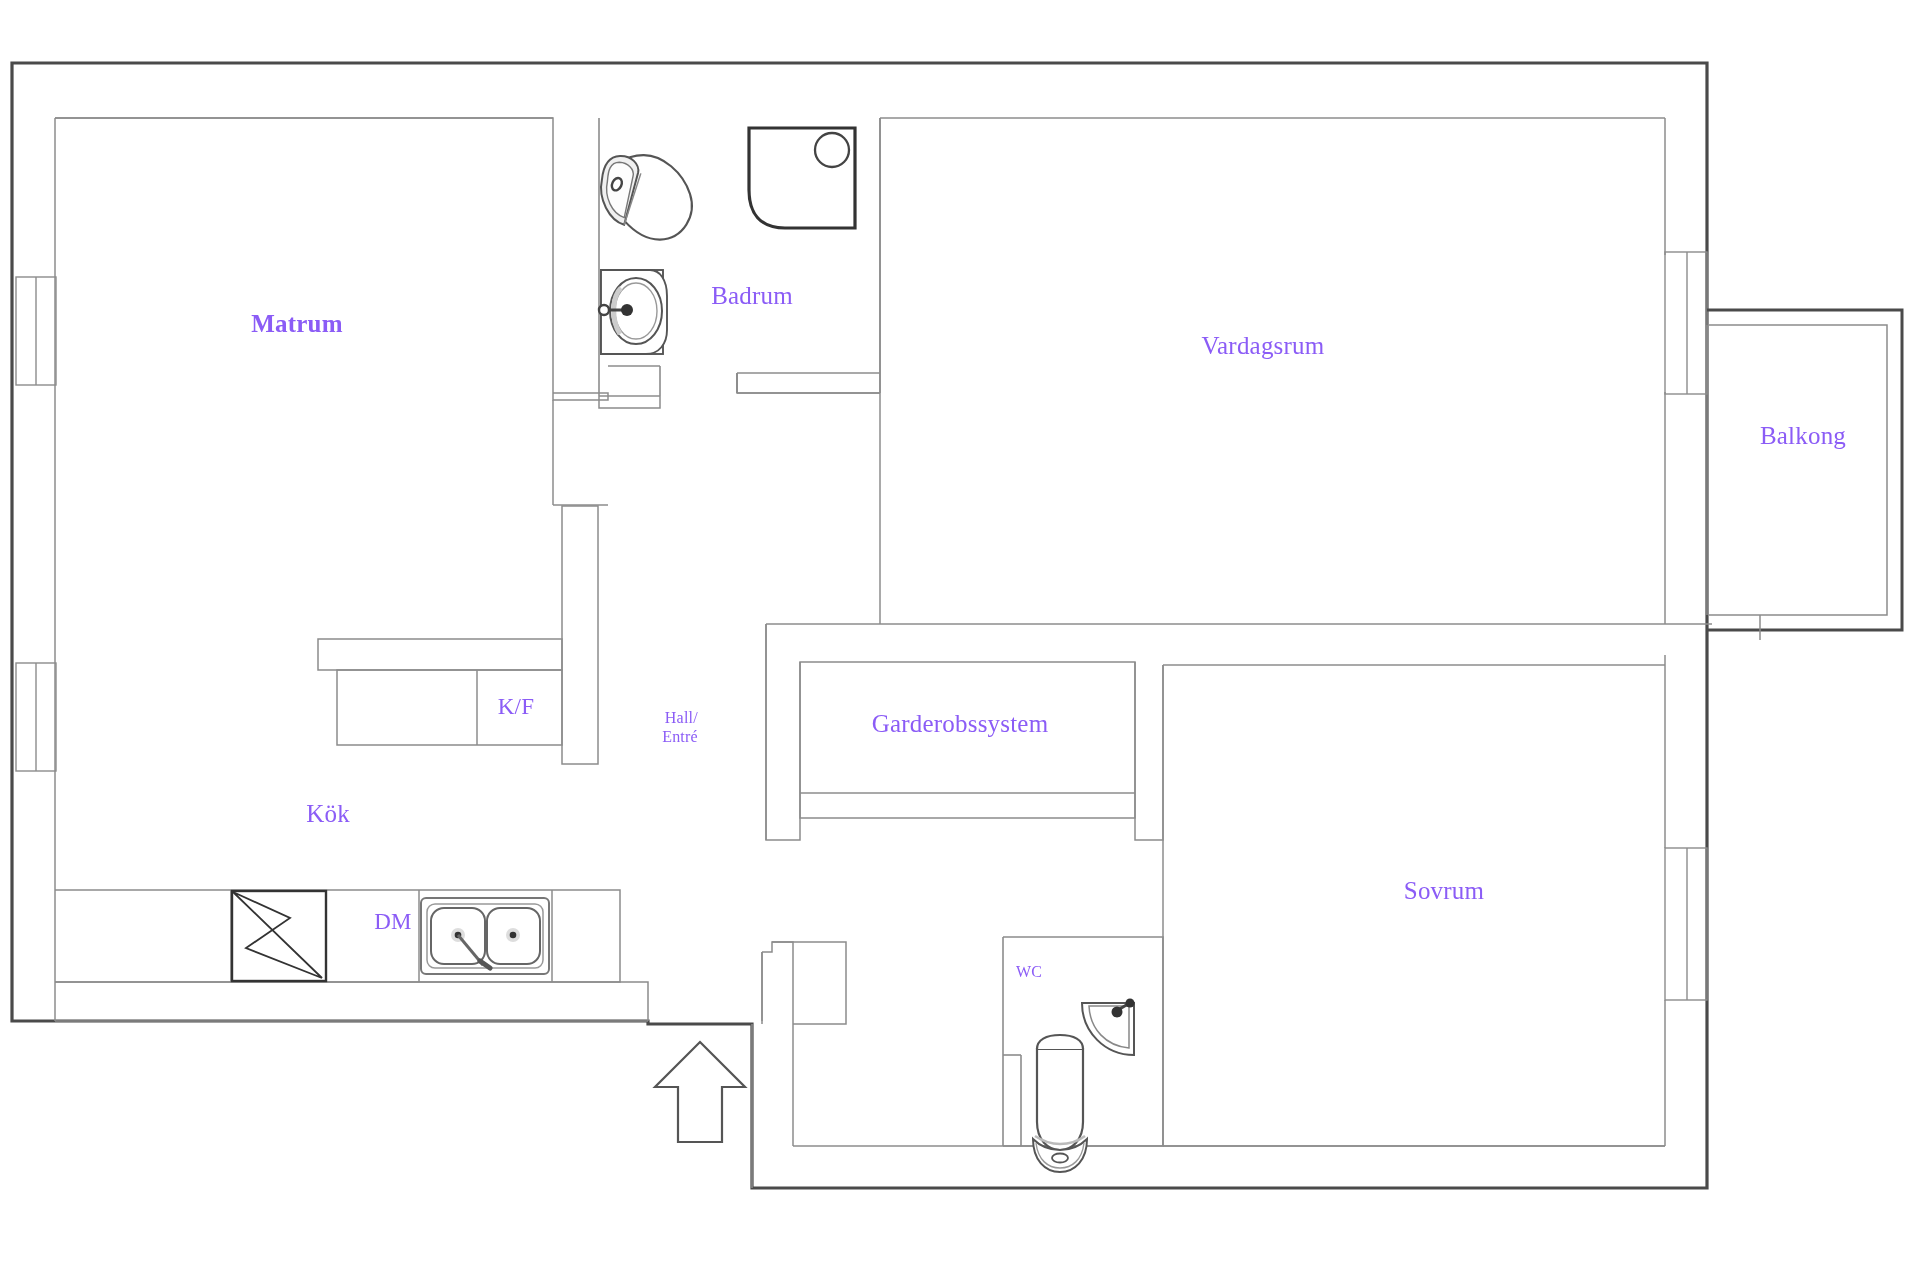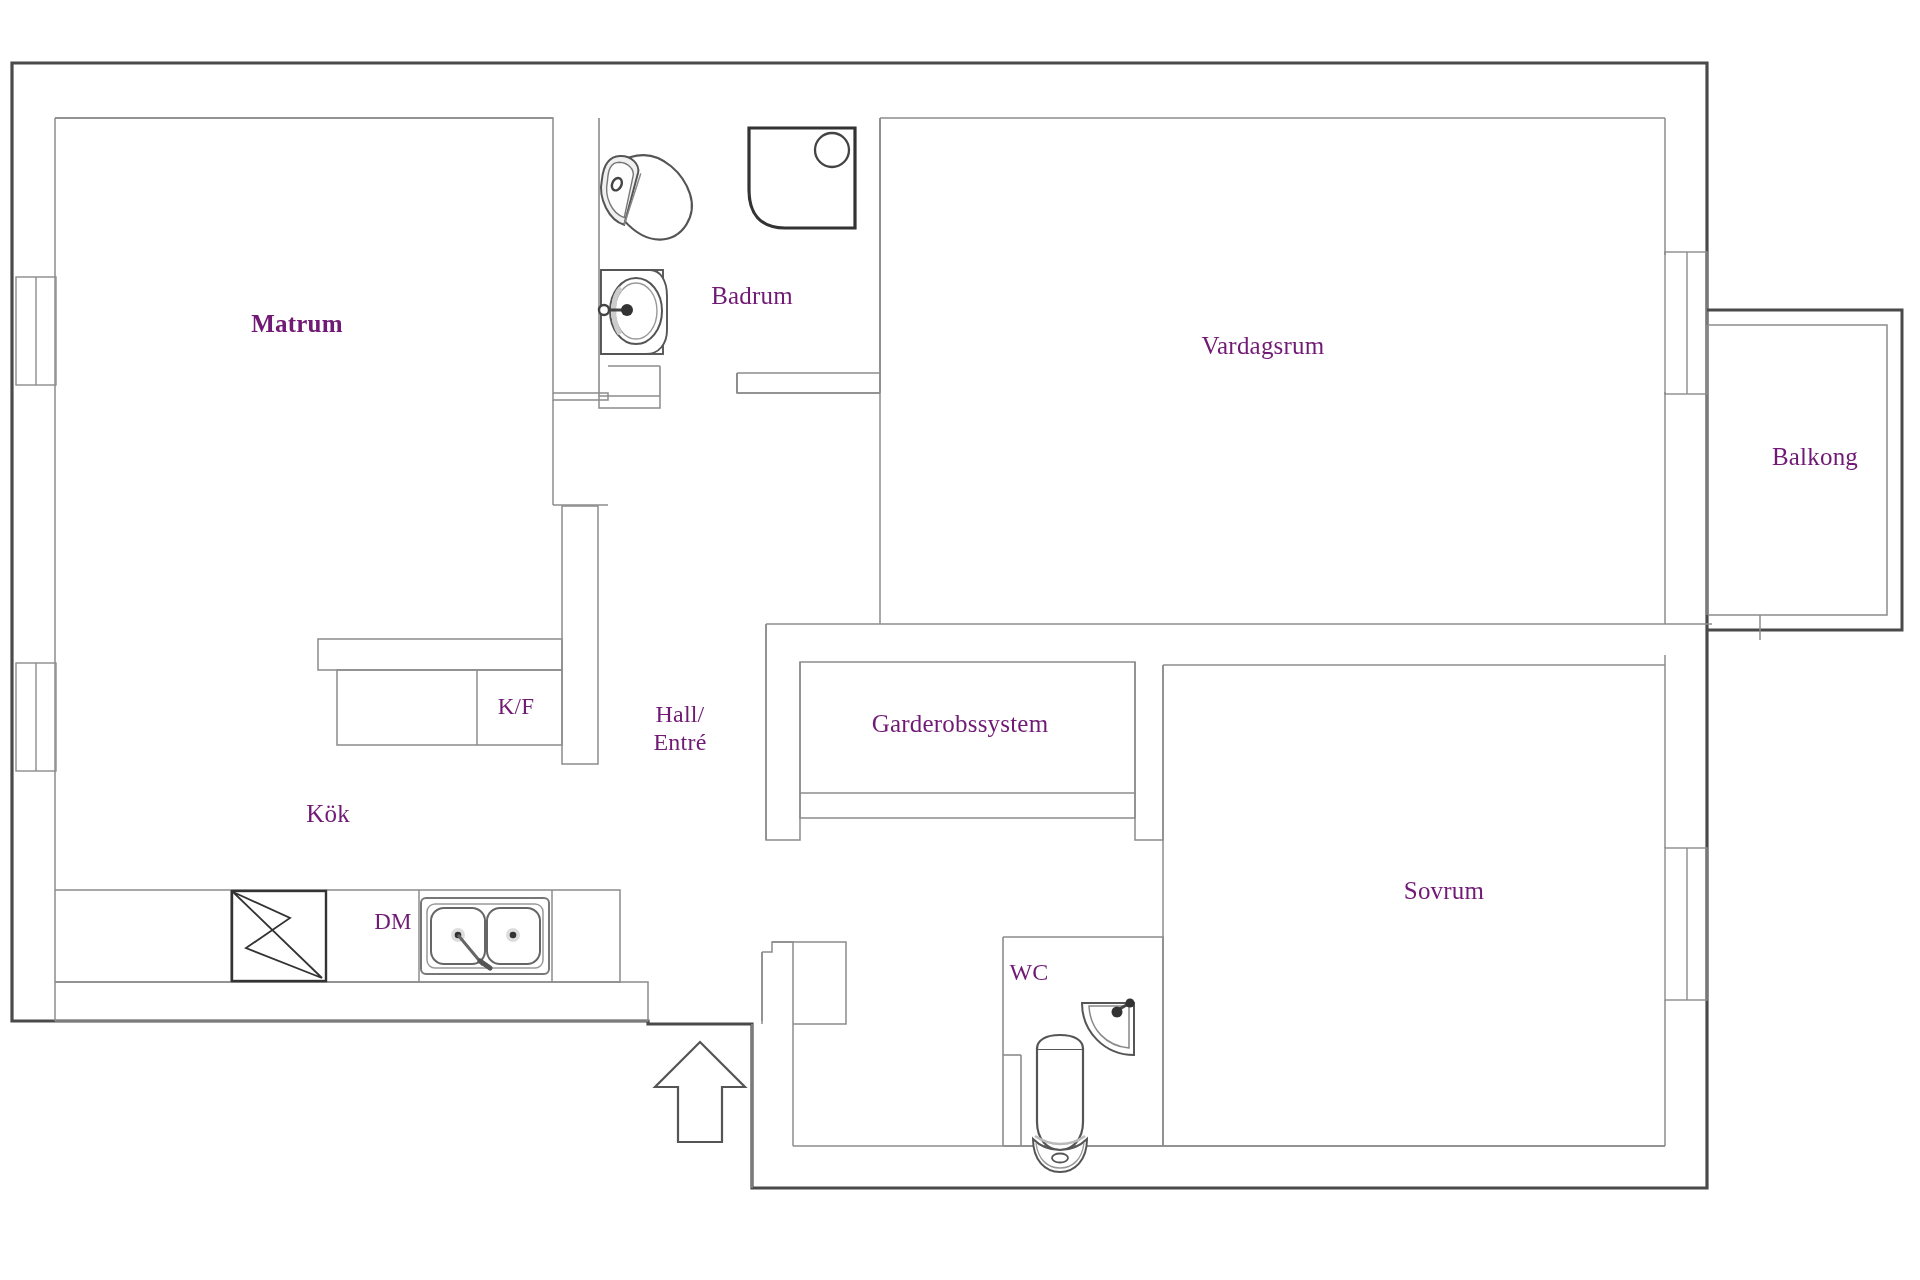--- a/index.html
+++ b/index.html
@@ -23,30 +23,30 @@
   #plan-svg {
     position: absolute;
     left: 0;
     top: 0;
     width: 1920px;
     height: 1280px;
   }
   .room-label {
     position: absolute;
     font-family: "Liberation Serif", "DejaVu Serif", serif;
-    color: #701a75;
+    color: #8b5cf6;
     white-space: pre-line;
     text-align: center;
     line-height: 1.18;
     transform: translate(-50%, -50%);
     pointer-events: auto;
     letter-spacing: 0.2px;
   }
   .lbl-lg { font-size: 25px; }
-  .lbl-md { font-size: 24px; }
+  .lbl-md { font-size: 16px; text-align: right; }
   .lbl-sm { font-size: 23px; }
 </style>
 </head>
 <body>
 
 <div id="plan-root">
 
   <svg id="plan-svg" viewBox="0 0 1920 1280" xmlns="http://www.w3.org/2000/svg">
 
     <g fill="none" stroke="#4a4a4a" stroke-width="3.2" stroke-linejoin="miter">
@@ -290,21 +290,21 @@
     <g fill="none" stroke="#8c8c8c" stroke-width="1.5">
       <path d="M 880 118 L 880 624"></path>
       <path d="M 1665 520 L 1665 624"></path>
     </g>
 
   </svg>
 
   <div class="room-label lbl-lg" style="left:297px;  top:324px;font-weight:bold;">Matrum</div>
   <div class="room-label lbl-lg" style="left:752px;  top:296px;">Badrum</div>
   <div class="room-label lbl-lg" style="left:1263px; top:346px;">Vardagsrum</div>
-  <div class="room-label lbl-lg" style="left:1803px; top:457px;margin-left:12px;">Balkong</div>
+  <div class="room-label lbl-lg" style="left:1803px; top:436px;">Balkong</div>
   <div class="room-label lbl-md" style="left:680px;  top:728px;">Hall/
 Entré</div>
   <div class="room-label lbl-lg" style="left:328px;  top:814px;">Kök</div>
   <div class="room-label lbl-lg" style="left:960px;  top:724px;">Garderobssystem</div>
   <div class="room-label lbl-lg" style="left:1444px; top:891px;text-align:center;">Sovrum</div>
   <div class="room-label lbl-md" style="left:1029px; top:972px;">WC</div>
   <div class="room-label lbl-sm" style="left:516px;  top:707px;">K/F</div>
   <div class="room-label lbl-sm" style="left:376px;  top:922px;margin-left:17px;">DM</div>
 
 </div>

